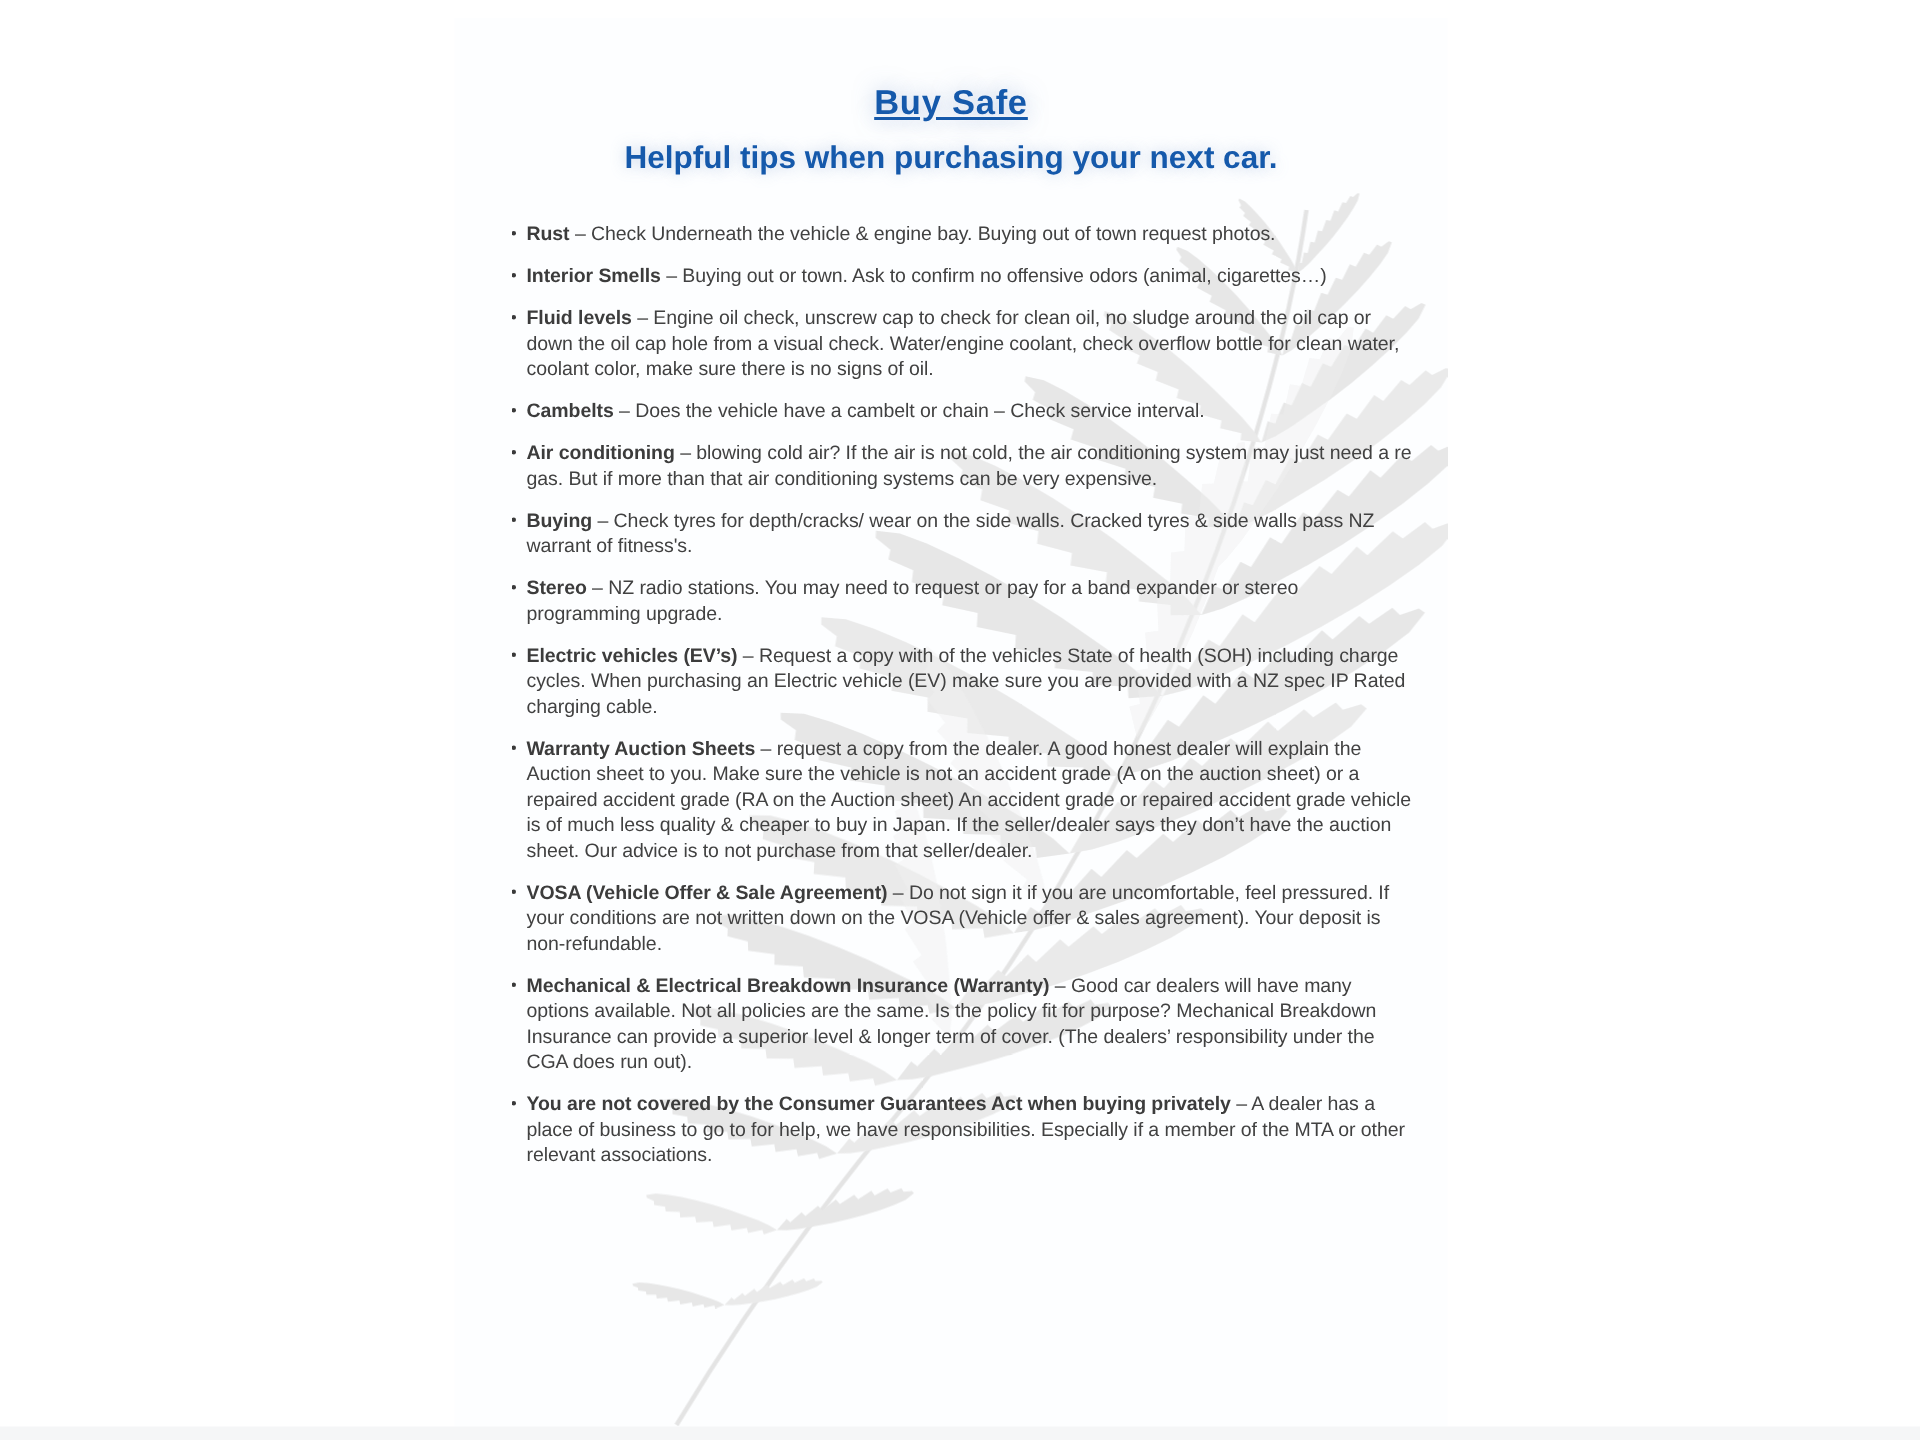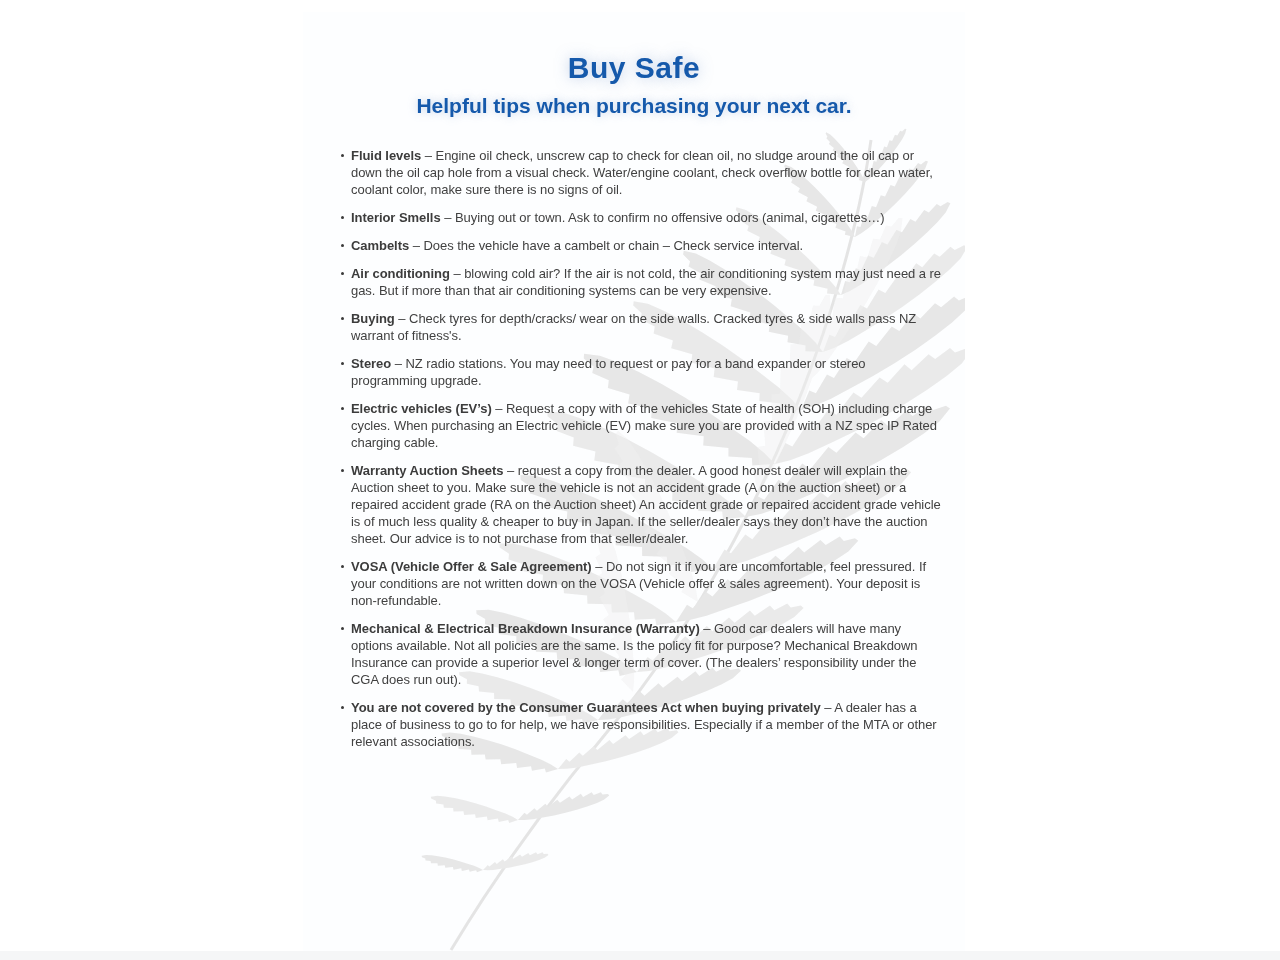--- a/index.html
+++ b/index.html
@@ -38,26 +38,27 @@
     top: 0;
     pointer-events: none;
   }
   .header {
     position: relative;
     text-align: center;
     z-index: 2;
   }
   .title {
     margin: 36px 0 0 0;
-    font-size: 30px;
+    font-size: 23px;
     line-height: 40px;
     font-weight: 700;
     color: #1559ab;
     letter-spacing: 0.5px;
     text-shadow: 0 0 14px rgba(125,155,205,0.5), 0 0 3px rgba(255,255,255,0.9);
+    text-decoration: underline;
   }
   .subtitle {
     margin: 7px 0 0 0;
     font-size: 21px;
     line-height: 21px;
     font-weight: 700;
     color: #1559ab;
     text-shadow: 0 0 10px rgba(125,155,205,0.45), 0 0 2px rgba(255,255,255,0.9);
   }
   ul.tips {
@@ -144,28 +145,33 @@
       </g>
     </svg>
 
     <div class="header">
       <h1 class="title">Buy Safe</h1>
       <div class="subtitle">Helpful tips when purchasing your next car.</div>
     </div>
 
     <ul class="tips">
       <li>
+        <span class="term">Rust</span>
+        <span class="dash">–</span>
+        <span class="desc">Check Underneath the vehicle &amp; engine bay. Buying out of town request photos.</span>
+      </li>
+      <li>
+        <span class="term">Interior Smells</span>
+        <span class="dash">–</span>
+        <span class="desc">Buying out or town. Ask to confirm no offensive odors (animal, cigarettes…)</span>
+      </li>
+      <li>
         <span class="term">Fluid levels</span>
         <span class="dash">–</span>
         <span class="desc">Engine oil check, unscrew cap to check for clean oil, no sludge around the oil cap or down the oil cap hole from a visual check. Water/engine coolant, check overflow bottle for clean water, coolant color, make sure there is no signs of oil.</span>
-      </li>
-      <li>
-        <span class="term">Interior Smells</span>
-        <span class="dash">–</span>
-        <span class="desc">Buying out or town. Ask to confirm no offensive odors (animal, cigarettes…)</span>
       </li>
       <li>
         <span class="term">Cambelts</span>
         <span class="dash">–</span>
         <span class="desc">Does the vehicle have a cambelt or chain – Check service interval.</span>
       </li>
       <li>
         <span class="term">Air conditioning</span>
         <span class="dash">–</span>
         <span class="desc">blowing cold air? If the air is not cold, the air conditioning system may just need a re gas. But if more than that air conditioning systems can be very expensive.</span>

